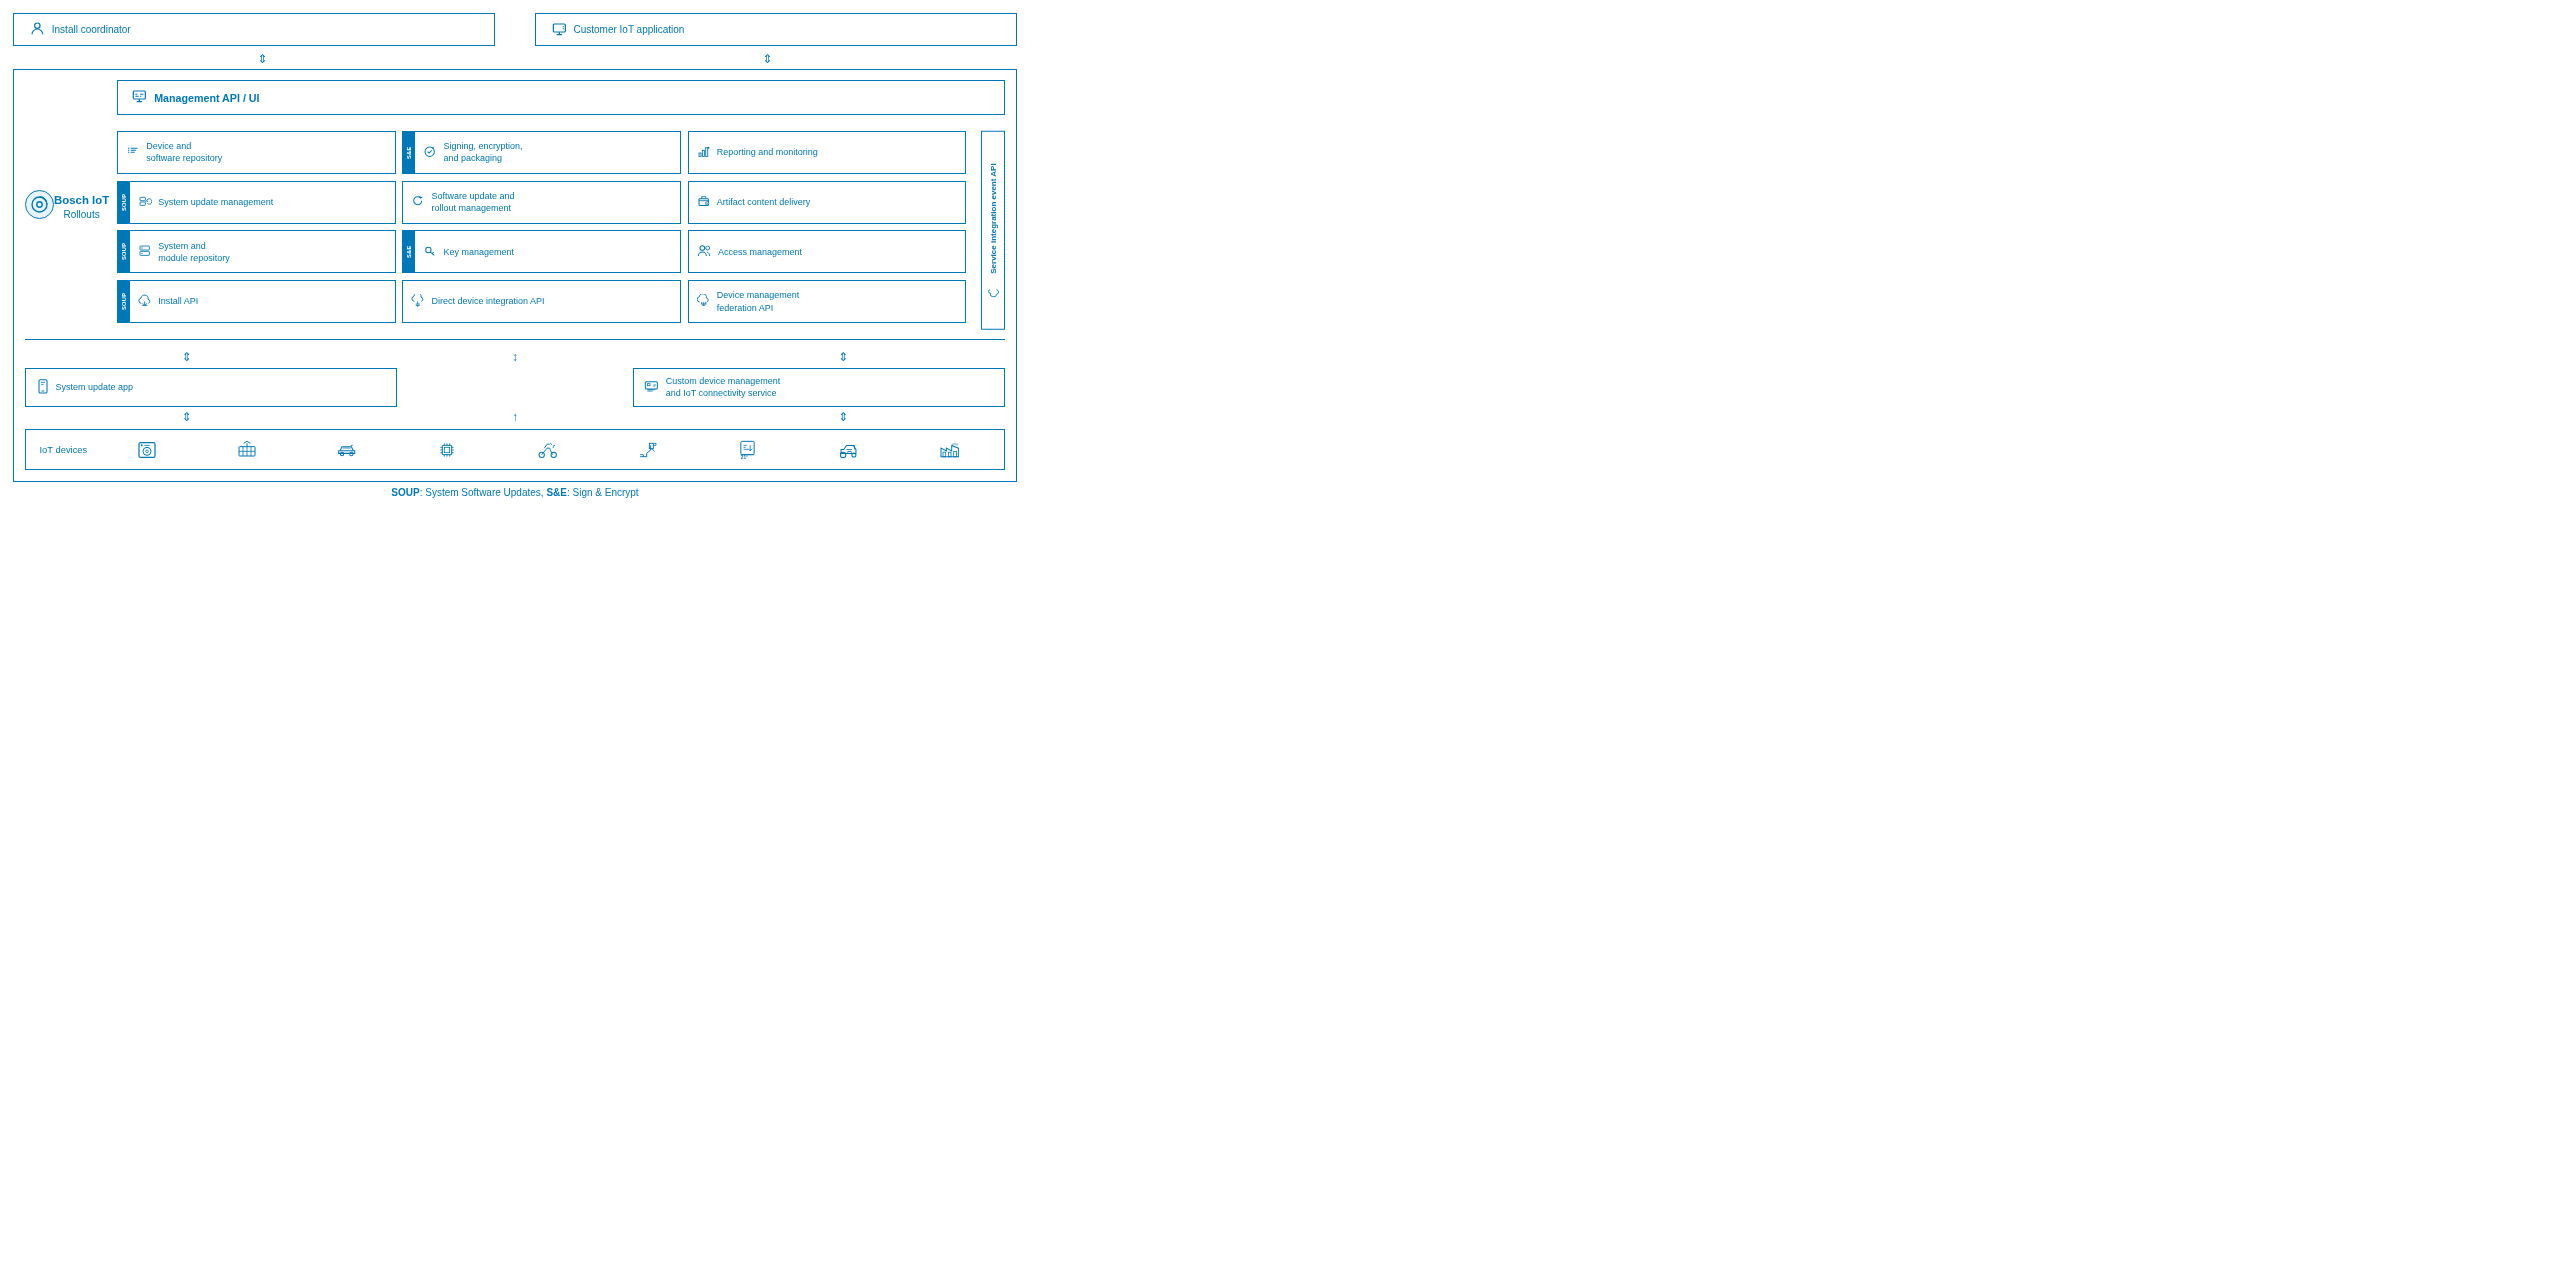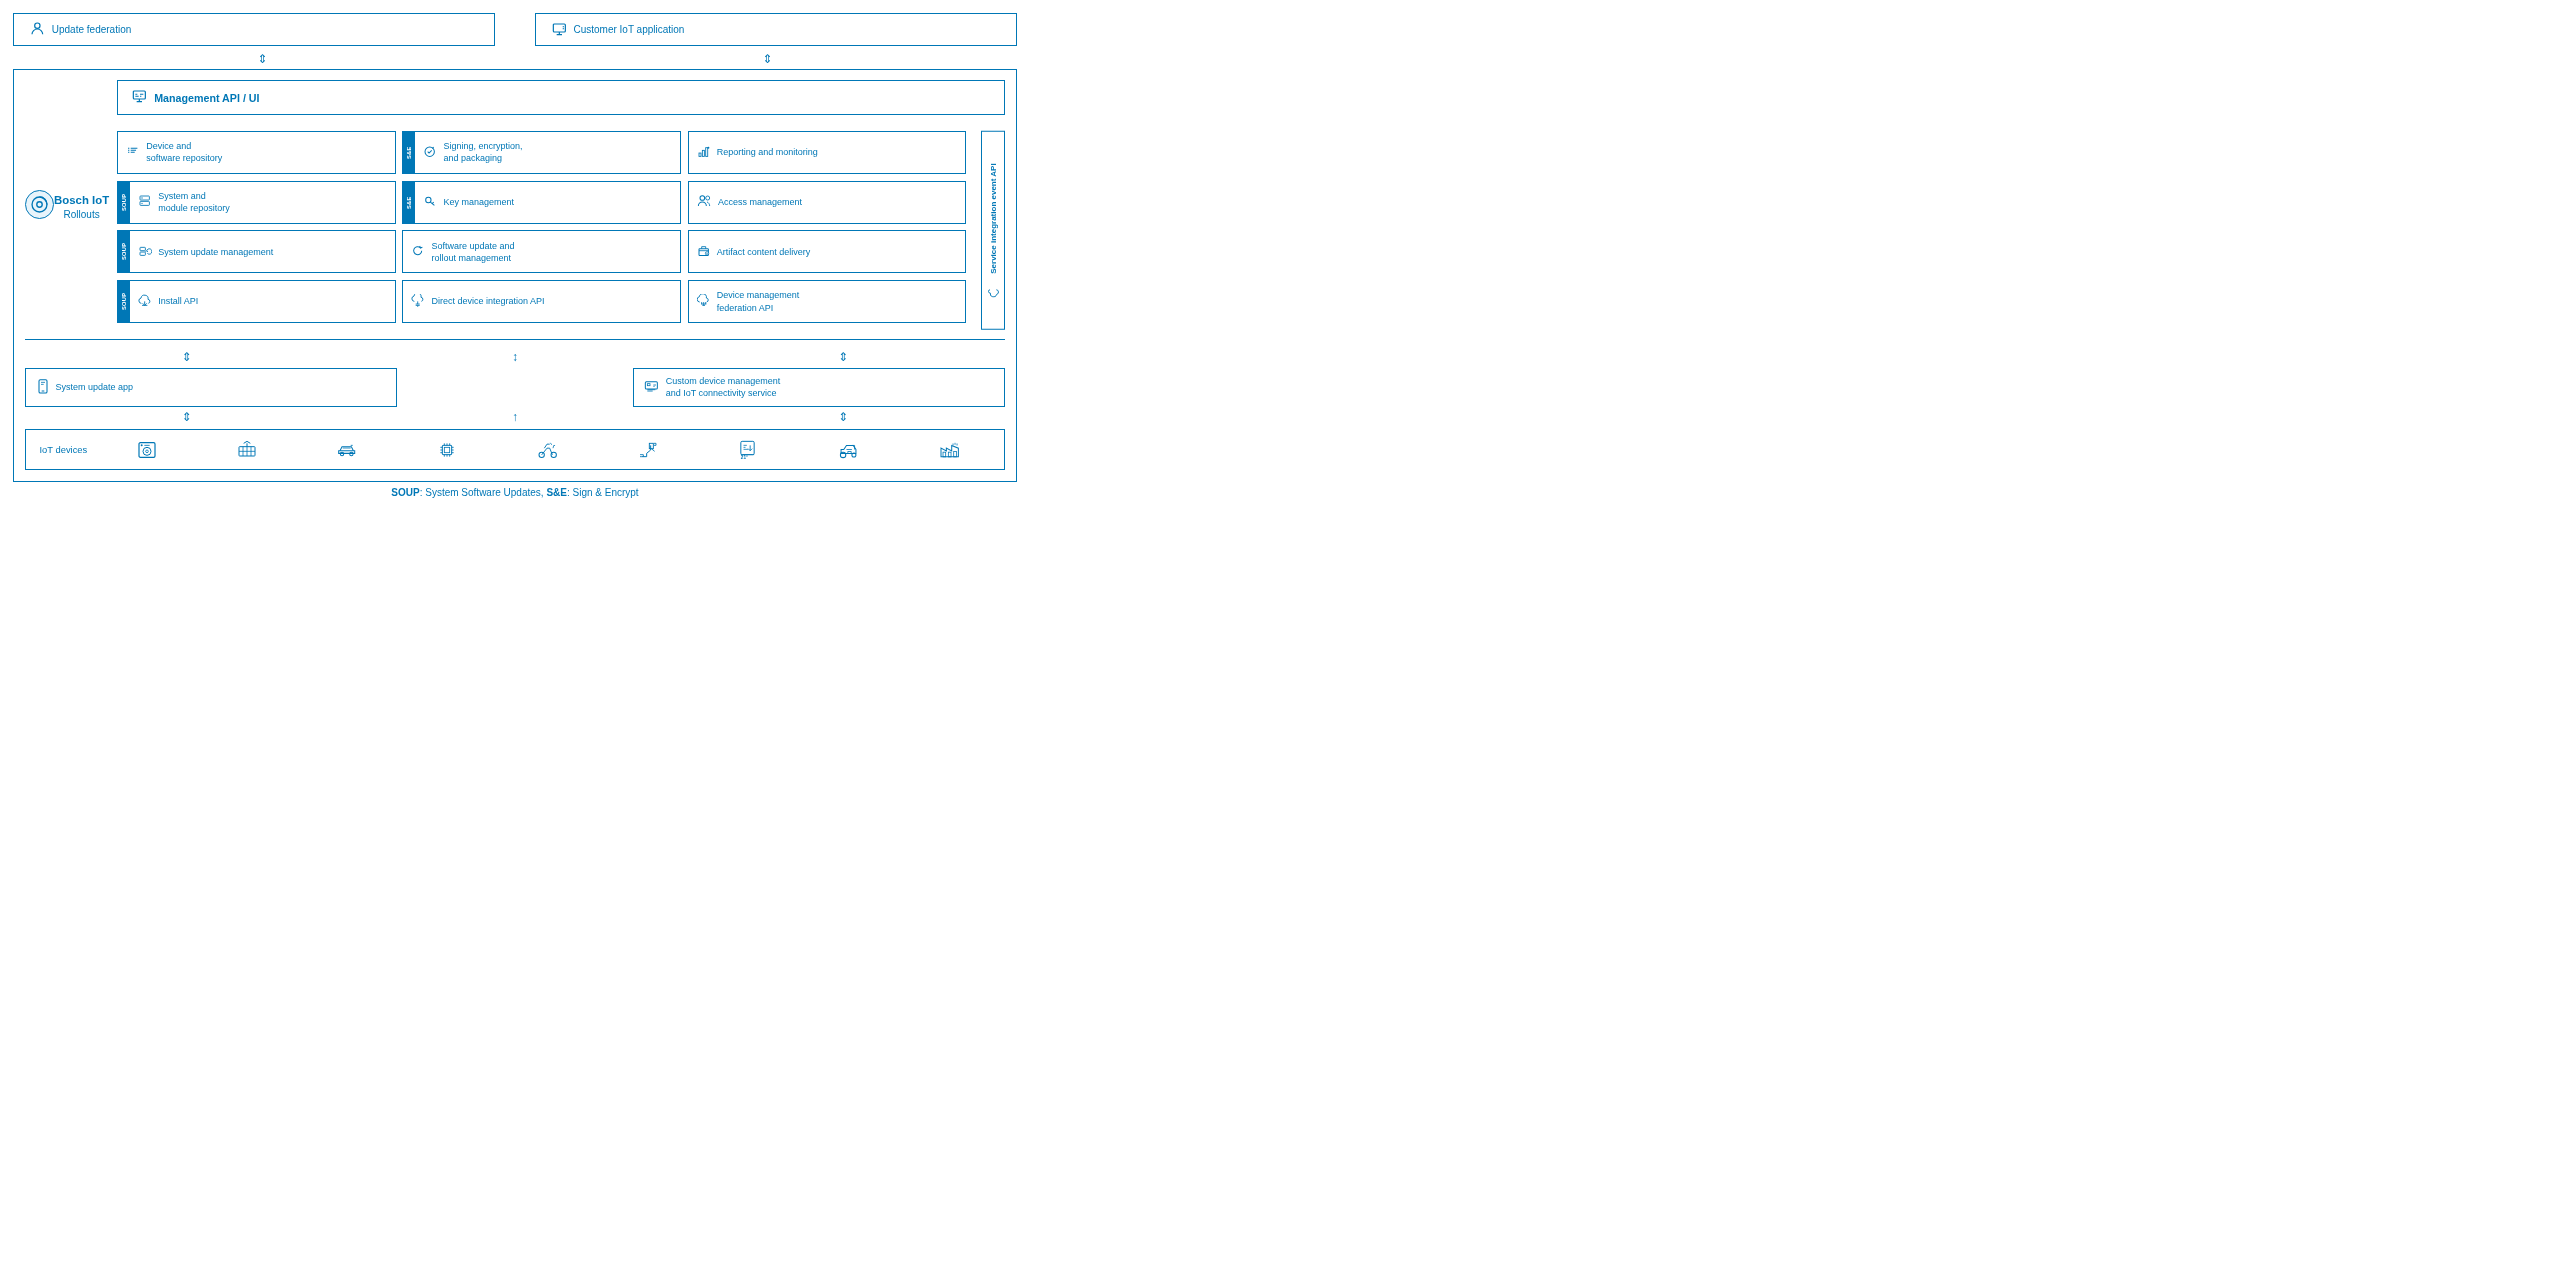--- a/index.html
+++ b/index.html
@@ -257,21 +257,21 @@
 <div class="outer-wrapper">
 
   <div class="top-row">
     <div class="top-box top-box-left">
       <span style="font-size:13.4px;">
         <svg width="14.7" height="14.7" viewBox="0 0 22 22" fill="none" xmlns="http://www.w3.org/2000/svg">
           <circle cx="11" cy="7" r="4" stroke="#0077b6" stroke-width="1.8" fill="none"></circle>
           <path d="M3 20c0-4.4 3.6-8 8-8s8 3.6 8 8" stroke="#0077b6" stroke-width="1.8" fill="none"></path>
         </svg>
       </span>
-      <span>Update federation</span>
+      <span>Install coordinator</span>
     </div>
     <div class="top-box top-box-right">
       <span>
         <svg width="14.7" height="14.7" viewBox="0 0 22 22" fill="none" xmlns="http://www.w3.org/2000/svg">
           <rect x="2" y="3" width="18" height="12" rx="1.5" stroke="#0077b6" stroke-width="1.8" fill="none"></rect>
           <path d="M7 19h8M11 15v4" stroke="#0077b6" stroke-width="1.8"></path>
           <path d="M16 7h2M16 10h2" stroke="#0077b6" stroke-width="1.5"></path>
         </svg>
       </span>
       <span>Customer IoT application</span>
@@ -355,20 +355,58 @@
                 <span class="cell-label">Reporting and monitoring</span>
               </div>
             </div>
 
             <div class="grid-row">
 
               <div class="cell cell-padded">
                 <div class="tag-soup">SOUP</div>
                 <span style="margin-left:4px;">
                   <svg width="13.4" height="13.4" viewBox="0 0 20 20" fill="none">
+                    <rect x="3" y="5" width="8" height="5" rx="1" stroke="#0077b6" stroke-width="1.3" fill="none"></rect>
+                    <rect x="3" y="12" width="8" height="5" rx="1" stroke="#0077b6" stroke-width="1.3" fill="none"></rect>
+                    <path d="M13 10 A4 4 0 1 1 14 14" stroke="#0077b6" stroke-width="1.4" fill="none"></path>
+                    <path d="M11 12l2-2 2 2" stroke="#0077b6" stroke-width="1.3" fill="none"></path>
+                  </svg>
+                </span>
+                <span class="cell-label">System update management</span>
+              </div>
+
+              <div class="cell">
+                <span>
+                  <svg width="13.4" height="13.4" viewBox="0 0 20 20" fill="none">
+                    <path d="M16 10A6 6 0 1 1 14 5.5" stroke="#0077b6" stroke-width="1.5" fill="none"></path>
+                    <path d="M13 3l1 3 3-1" stroke="#0077b6" stroke-width="1.5" fill="none"></path>
+                  </svg>
+                </span>
+                <span class="cell-label">Software update and<br>rollout management</span>
+              </div>
+
+              <div class="cell">
+                <span>
+                  <svg width="13.4" height="13.4" viewBox="0 0 20 20" fill="none">
+                    <rect x="3" y="7" width="14" height="10" rx="1" stroke="#0077b6" stroke-width="1.5" fill="none"></rect>
+                    <path d="M3 10h14M7 7V4M13 7V4M7 4h6" stroke="#0077b6" stroke-width="1.3"></path>
+                    <circle cx="15" cy="14" r="2.5" fill="#fff" stroke="#0077b6" stroke-width="1.2"></circle>
+                    <path d="M14 14l.8.8 1.5-1.5" stroke="#0077b6" stroke-width="1"></path>
+                  </svg>
+                </span>
+                <span class="cell-label">Artifact content delivery</span>
+              </div>
+            </div>
+
+            <div class="grid-row">
+
+              <div class="cell cell-padded">
+                <div class="tag-soup">SOUP</div>
+                <span style="margin-left:4px;">
+                  <svg width="13.4" height="13.4" viewBox="0 0 20 20" fill="none">
                     <rect x="3" y="3" width="14" height="6" rx="1" stroke="#0077b6" stroke-width="1.3" fill="none"></rect>
                     <rect x="3" y="11" width="14" height="6" rx="1" stroke="#0077b6" stroke-width="1.3" fill="none"></rect>
                     <circle cx="6" cy="6" r="1" fill="#0077b6"></circle>
                     <circle cx="6" cy="14" r="1" fill="#0077b6"></circle>
                   </svg>
                 </span>
                 <span class="cell-label">System and<br>module repository</span>
               </div>
 
               <div class="cell cell-padded">
@@ -394,58 +432,20 @@
                 <span class="cell-label">Access management</span>
               </div>
             </div>
 
             <div class="grid-row">
 
               <div class="cell cell-padded">
                 <div class="tag-soup">SOUP</div>
                 <span style="margin-left:4px;">
                   <svg width="13.4" height="13.4" viewBox="0 0 20 20" fill="none">
-                    <rect x="3" y="5" width="8" height="5" rx="1" stroke="#0077b6" stroke-width="1.3" fill="none"></rect>
-                    <rect x="3" y="12" width="8" height="5" rx="1" stroke="#0077b6" stroke-width="1.3" fill="none"></rect>
-                    <path d="M13 10 A4 4 0 1 1 14 14" stroke="#0077b6" stroke-width="1.4" fill="none"></path>
-                    <path d="M11 12l2-2 2 2" stroke="#0077b6" stroke-width="1.3" fill="none"></path>
-                  </svg>
-                </span>
-                <span class="cell-label">System update management</span>
-              </div>
-
-              <div class="cell">
-                <span>
-                  <svg width="13.4" height="13.4" viewBox="0 0 20 20" fill="none">
-                    <path d="M16 10A6 6 0 1 1 14 5.5" stroke="#0077b6" stroke-width="1.5" fill="none"></path>
-                    <path d="M13 3l1 3 3-1" stroke="#0077b6" stroke-width="1.5" fill="none"></path>
-                  </svg>
-                </span>
-                <span class="cell-label">Software update and<br>rollout management</span>
-              </div>
-
-              <div class="cell">
-                <span>
-                  <svg width="13.4" height="13.4" viewBox="0 0 20 20" fill="none">
-                    <rect x="3" y="7" width="14" height="10" rx="1" stroke="#0077b6" stroke-width="1.5" fill="none"></rect>
-                    <path d="M3 10h14M7 7V4M13 7V4M7 4h6" stroke="#0077b6" stroke-width="1.3"></path>
-                    <circle cx="15" cy="14" r="2.5" fill="#fff" stroke="#0077b6" stroke-width="1.2"></circle>
-                    <path d="M14 14l.8.8 1.5-1.5" stroke="#0077b6" stroke-width="1"></path>
-                  </svg>
-                </span>
-                <span class="cell-label">Artifact content delivery</span>
-              </div>
-            </div>
-
-            <div class="grid-row">
-
-              <div class="cell cell-padded">
-                <div class="tag-soup">SOUP</div>
-                <span style="margin-left:4px;">
-                  <svg width="13.4" height="13.4" viewBox="0 0 20 20" fill="none">
                     <path d="M5 14a4 4 0 0 1-.5-7.9A5 5 0 0 1 15 8a3 3 0 0 1 .5 5.9" stroke="#0077b6" stroke-width="1.4" fill="none"></path>
                     <path d="M10 11v5M7 14l3 3 3-3" stroke="#0077b6" stroke-width="1.4"></path>
                     <path d="M6 17h8" stroke="#0077b6" stroke-width="1.3"></path>
                   </svg>
                 </span>
                 <span class="cell-label">Install API</span>
               </div>
 
               <div class="cell">
                 <span>

